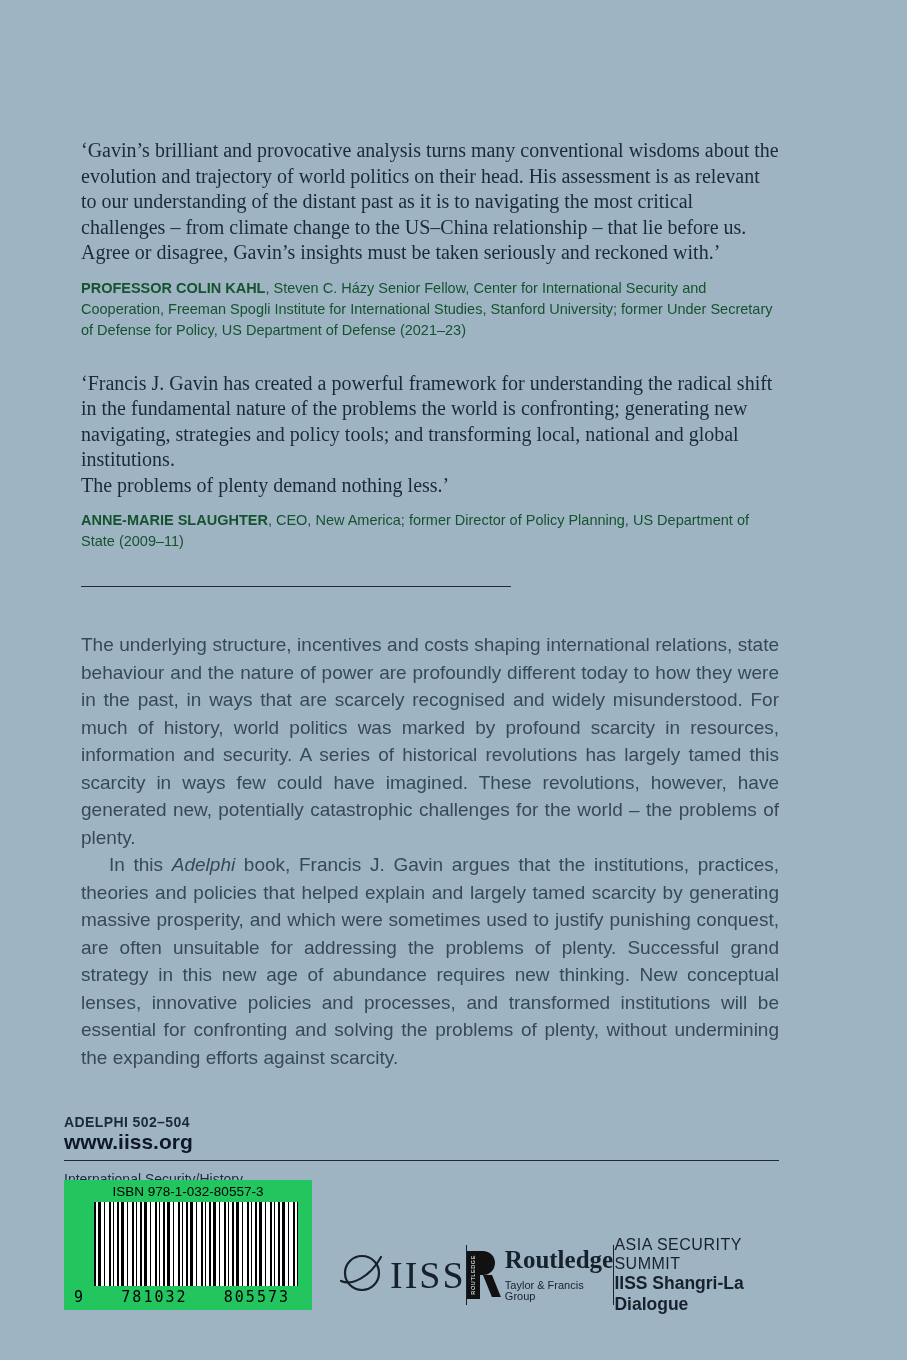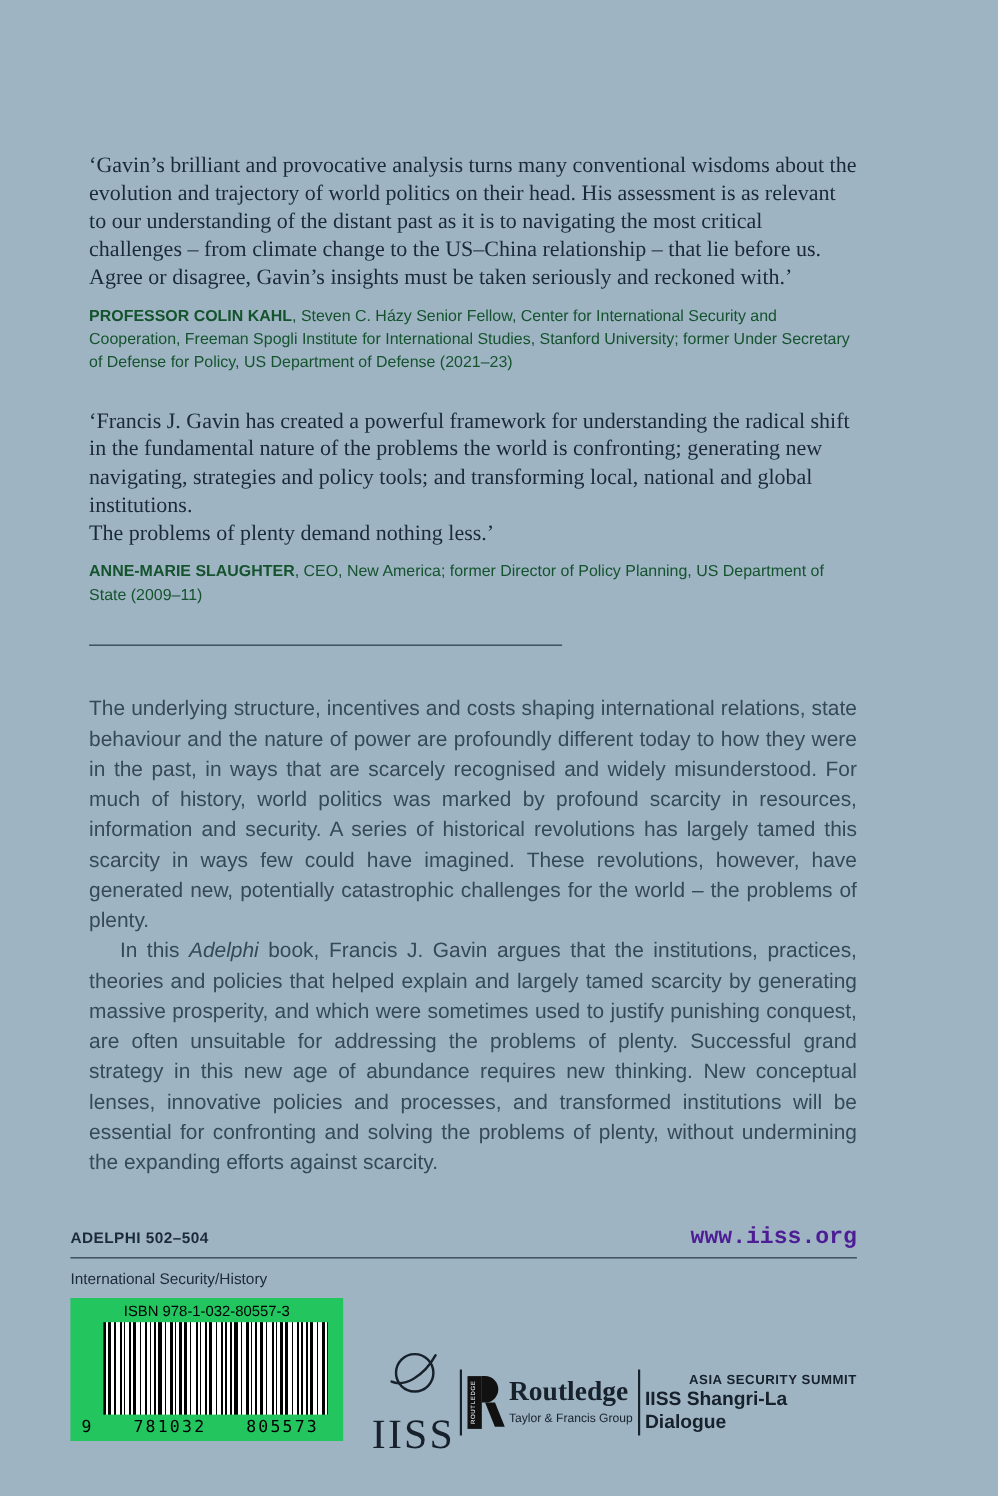--- a/index.html
+++ b/index.html
@@ -39,23 +39,23 @@
     text-align:justify;
     color:#35495a;
     margin:0;
   }
   .synopsis p.indent{text-indent:28px;}
 
   
   .footer{
     position:absolute;left:64px;right:145px;top:1114px;
   }
-  .footer-row{display:flex;justify-content:space-between;align-items:baseline;}
+  .footer-row{display:flex;justify-content:space-between;align-items:baseline;flex-direction:column;}
   .series{font-size:14px;font-weight:bold;letter-spacing:0.4px;color:#1b2a38;}
-  .website{font-size:21px;font-weight:bold;color:#4c1d95;font-family:Liberation Mono, monospace;}
+  .website{font-size:21px;font-weight:bold;color:#0f172a;}
   .footer-rule{border:none;border-top:1.5px solid #1c2b3a;margin:6px 0 0 0;}
   .category{font-size:14px;color:#1b2a38;margin-top:10px;}
 
   
   .barcode-box{
     position:absolute;left:64px;top:1180px;
     width:248px;height:130px;background:#22c55e;
     display:flex;flex-direction:column;
     box-sizing:border-box;padding:4px 8px 4px 8px;
   }
@@ -79,21 +79,21 @@
     font-family:"DejaVu Sans Mono", monospace;
     letter-spacing:2px;
   }
 
   
   .logos{
     position:absolute;left:338px;right:145px;top:1232px;height:86px;
     display:flex;align-items:center;justify-content:space-between;
   }
   .logo-divider{width:1.5px;height:60px;background:#17212b;}
-  .iiss-logo{display:flex;align-items:center;gap:6px;flex-direction:column;}
+  .iiss-logo{display:flex;align-items:center;gap:6px;}
   .iiss-word{
     font-family:"Liberation Serif", serif;
     font-size:38px;color:#17212b;letter-spacing:2px;
   }
   .routledge{display:flex;align-items:center;gap:10px;}
   .rl-mark{display:flex;align-items:flex-start;height:48px;}
   .rl-stem{
     width:13px;height:48px;background:#111;
     display:flex;align-items:center;justify-content:center;
   }
@@ -105,21 +105,21 @@
   .rl-right{display:flex;flex-direction:column;}
   .rl-bowl{width:15px;height:24px;background:#111;border-radius:0 12px 12px 0;}
   .rl-leg{width:9px;height:22px;background:#111;transform:skewX(22deg);transform-origin:top left;margin-left:3px;}
   .rl-words{display:flex;flex-direction:column;line-height:1.05;}
   .rl-name{
     font-family:"Liberation Serif", serif;
     font-size:25px;color:#17212b;font-weight:600;
   }
   .rl-sub{font-size:11px;color:#17212b;margin-top:6px;}
   .summit{display:flex;flex-direction:column;line-height:1.2;}
-  .summit-title{font-size:12px;font-weight:bold;color:#17212b;letter-spacing:0.5px;margin-left:40px;}
+  .summit-title{font-size:16px;font-weight:normal;color:#17212b;letter-spacing:0.5px;}
   .summit-name{font-size:17.5px;font-weight:bold;color:#17212b;}
 </style>
 </head>
 <body>
 
 <div class="cover">
   <div class="content">
 
     <section class="quote-block">
       <p class="quote">‘Gavin’s brilliant and provocative analysis turns many conventional wisdoms about the evolution and trajectory of world politics on their head. His assessment is as relevant to our understanding of the distant past as it is to navigating the most critical challenges – from climate change to the US–China relationship – that lie before us. Agree or disagree, Gavin’s insights must be taken seriously and reckoned with.’</p>

